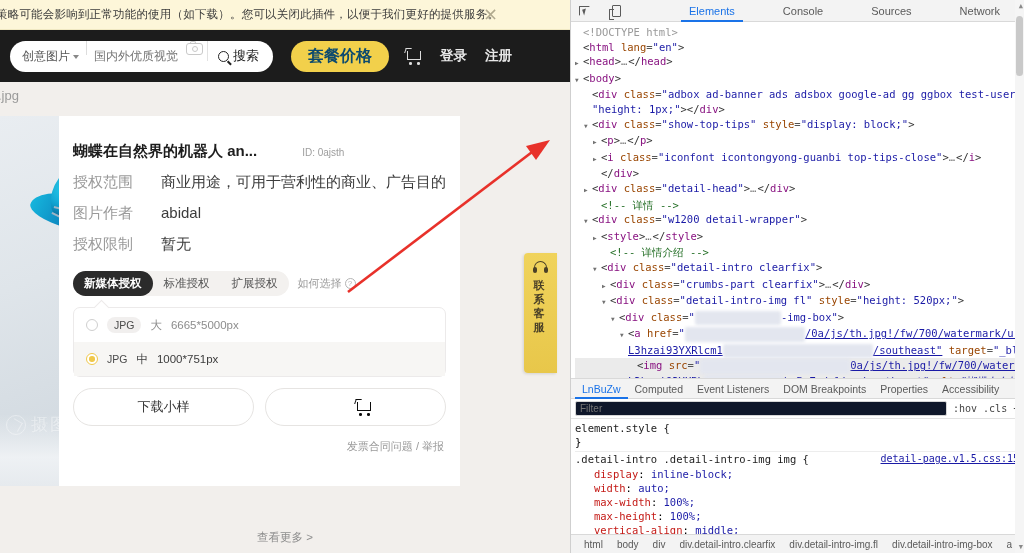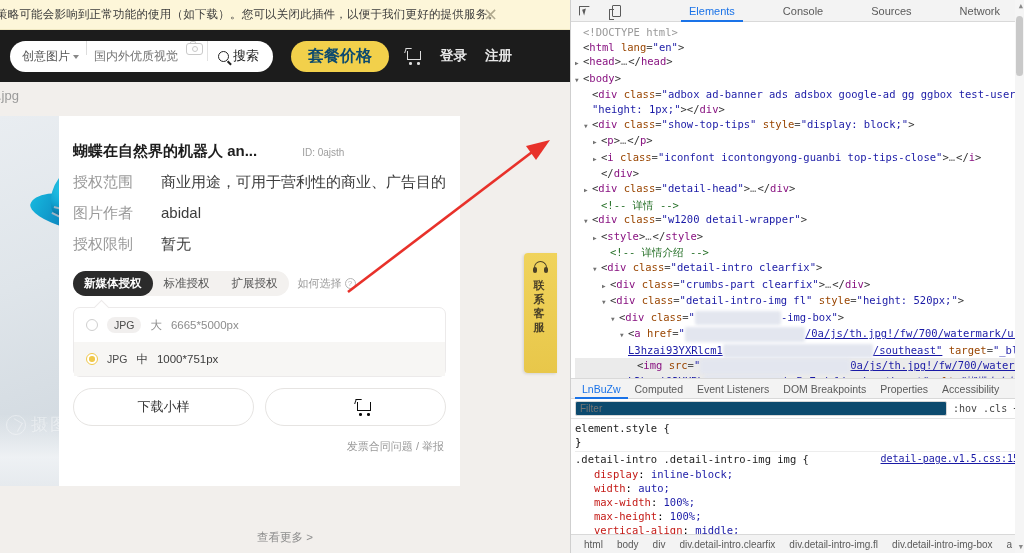--- a/index.html
+++ b/index.html
@@ -301,21 +301,21 @@
     border-top:1px solid #d9d9d9; background:#fff; }
   .st-tabs{ height:20px; background:#f3f3f3; border-bottom:1px solid #d9d9d9;
     display:flex; align-items:center; font-family:"Liberation Sans",sans-serif;
     font-size:10.5px; color:#5a5a5a; padding-left:4px; }
   .st-tab{ padding:0 7px; height:20px; line-height:20px; cursor:pointer; white-space:nowrap;}
   .st-tab.sel{ color:#1a73e8; border-bottom:2px solid #1a73e8; }
   .filter-row{ height:20px; border-bottom:1px solid #e2e2e2; display:flex;
     align-items:center; padding:0 4px; gap:6px; }
   .filter-in{ flex:1; border:1px solid #d6d6d6; height:15px; border-radius:2px;
     font-size:10px; color:#9a9a9a; font-family:"Liberation Sans",sans-serif;
-    padding-left:4px; line-height:13px; background:#0c4a6e; outline:none; }
+    padding-left:4px; line-height:13px; background:#0f172a; outline:none; }
   .f-btn{ font-family:"DejaVu Sans Mono",monospace; font-size:10px; color:#444;
     cursor:pointer; white-space:nowrap; }
   .plus{ font-size:13px; color:#444; cursor:pointer; line-height:10px; }
   .css-body{ padding:2px 0 0 4px; font-size:10.5px; line-height:14.2px; }
   .sel-nm{ color:#222; }
   .prop{ color:#c41a16; }
   .val{ color:#1a1aa6; }
   .src{ float:right; margin-right:6px; color:#1a1aa6; text-decoration:underline;
     font-size:10px; cursor:pointer; }
   .rule{ border-bottom:1px solid #ededed; padding-bottom:2px; }

